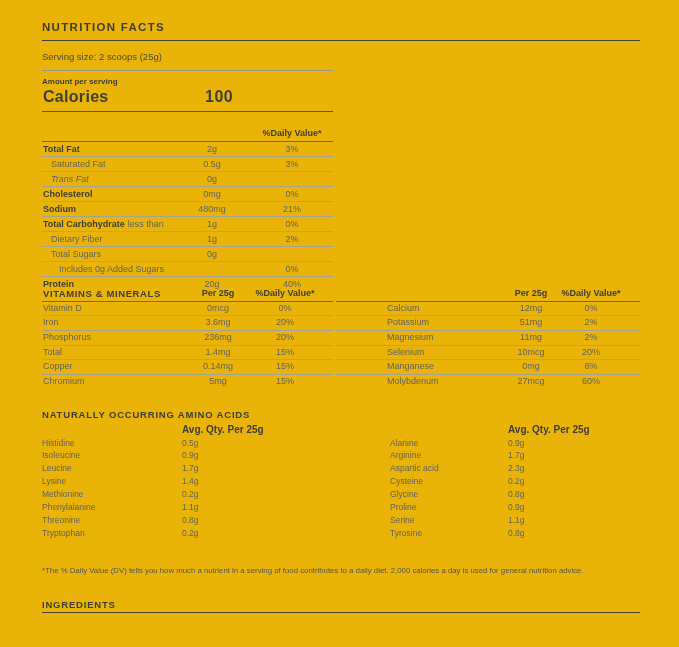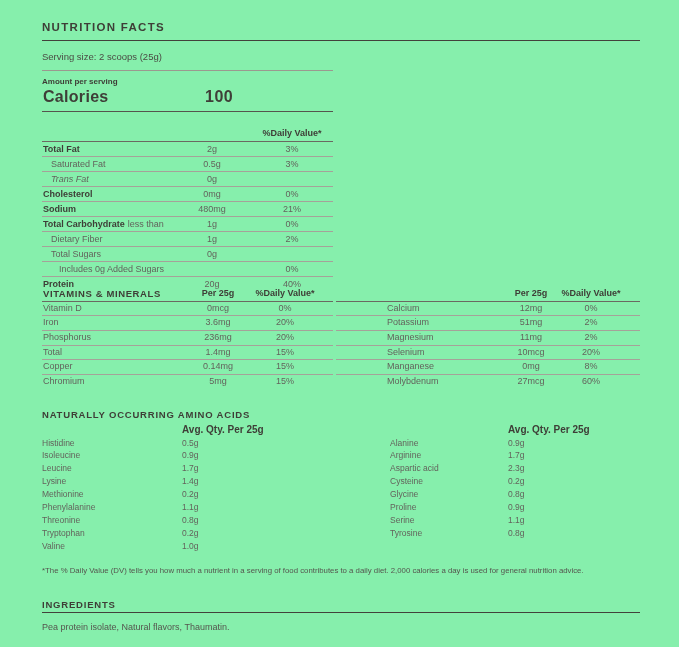--- a/index.html
+++ b/index.html
@@ -1,17 +1,17 @@
 <!DOCTYPE html>
 <html><head>
 <meta charset="utf-8">
 <style>
   html,body { margin:0; padding:0; }
   body { background:#f8f4ea; font-family:"Liberation Sans", "DejaVu Sans", sans-serif; }
-  .page { position:relative; width:679px; height:647px; background:#86efac; overflow:hidden;
+  .page { position:relative; width:679px; height:647px; background:#eab308; overflow:hidden;
           color:#3e3e37; }
 
   .abs { position:absolute; }
 
   
   .nf-title   { top:21px; left:42px; font-size:11.5px; font-weight:700; letter-spacing:1.3px; color:#3e3e37; }
   .sec-title  { font-size:9.5px; font-weight:700; letter-spacing:.8px; color:#3e3e37; }
 
   
   .rule { height:0; border-top:1px solid #9b998f; }
@@ -286,24 +286,20 @@
       <div class="arow">
         <span class="alabel">Threonine</span>
         <span class="aval">0.8g</span>
       </div>
 
       <div class="arow">
         <span class="alabel">Tryptophan</span>
         <span class="aval">0.2g</span>
       </div>
 
-      <div class="arow">
-        <span class="alabel">Valine</span>
-        <span class="aval">1.0g</span>
-      </div>
     </div>
 
   <div class="amino-col amino-right">
     <div class="arow ahead">
       <span class="aval">Avg. Qty. Per 25g</span>
     </div>
 
       <div class="arow">
         <span class="alabel">Alanine</span>
         <span class="aval">0.9g</span>
@@ -343,15 +339,14 @@
       <div class="arow">
         <span class="alabel">Tyrosine</span>
         <span class="aval">0.8g</span>
       </div>
     </div>
 
   <div class="abs footnote">*The % Daily Value (DV) tells you how much a nutrient  in a serving of food contributes to a daily diet. 2,000 calories a day is used for general nutrition advice.</div>
 
   <div class="abs sec-title ing-title">INGREDIENTS</div>
   <div class="abs rule dark rule-ing"></div>
-  <div class="abs ing-text">Pea protein isolate, Natural flavors, Thaumatin.</div>
 
 </div>
 
 </body></html>

